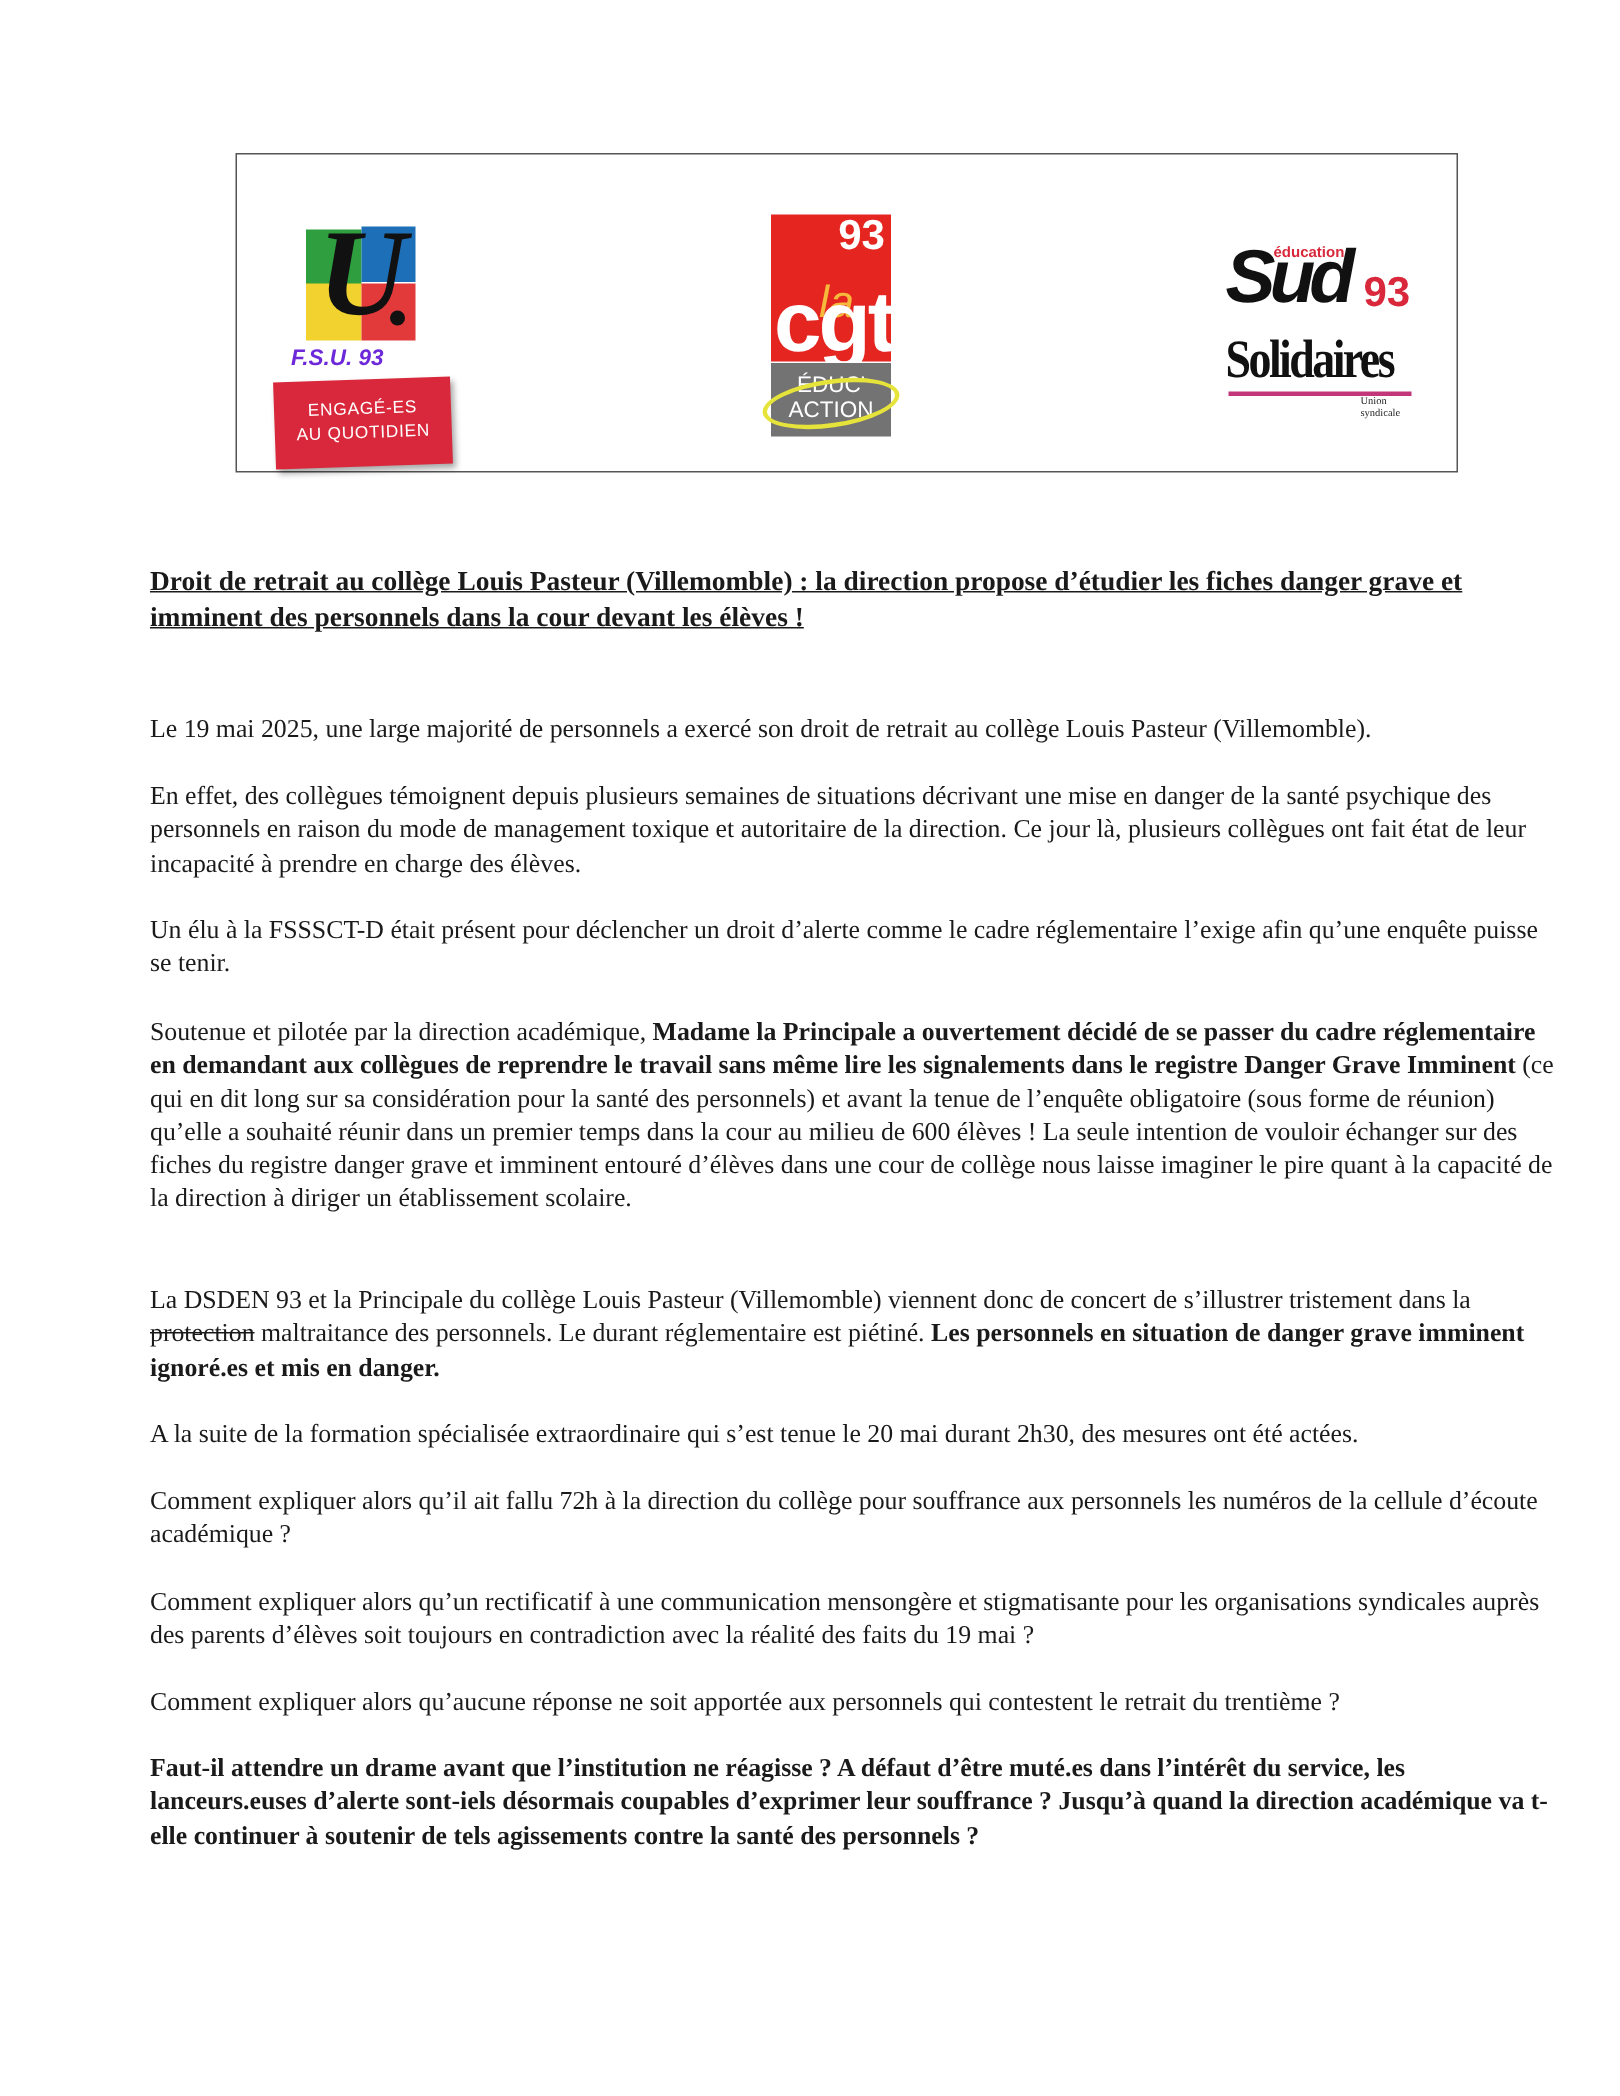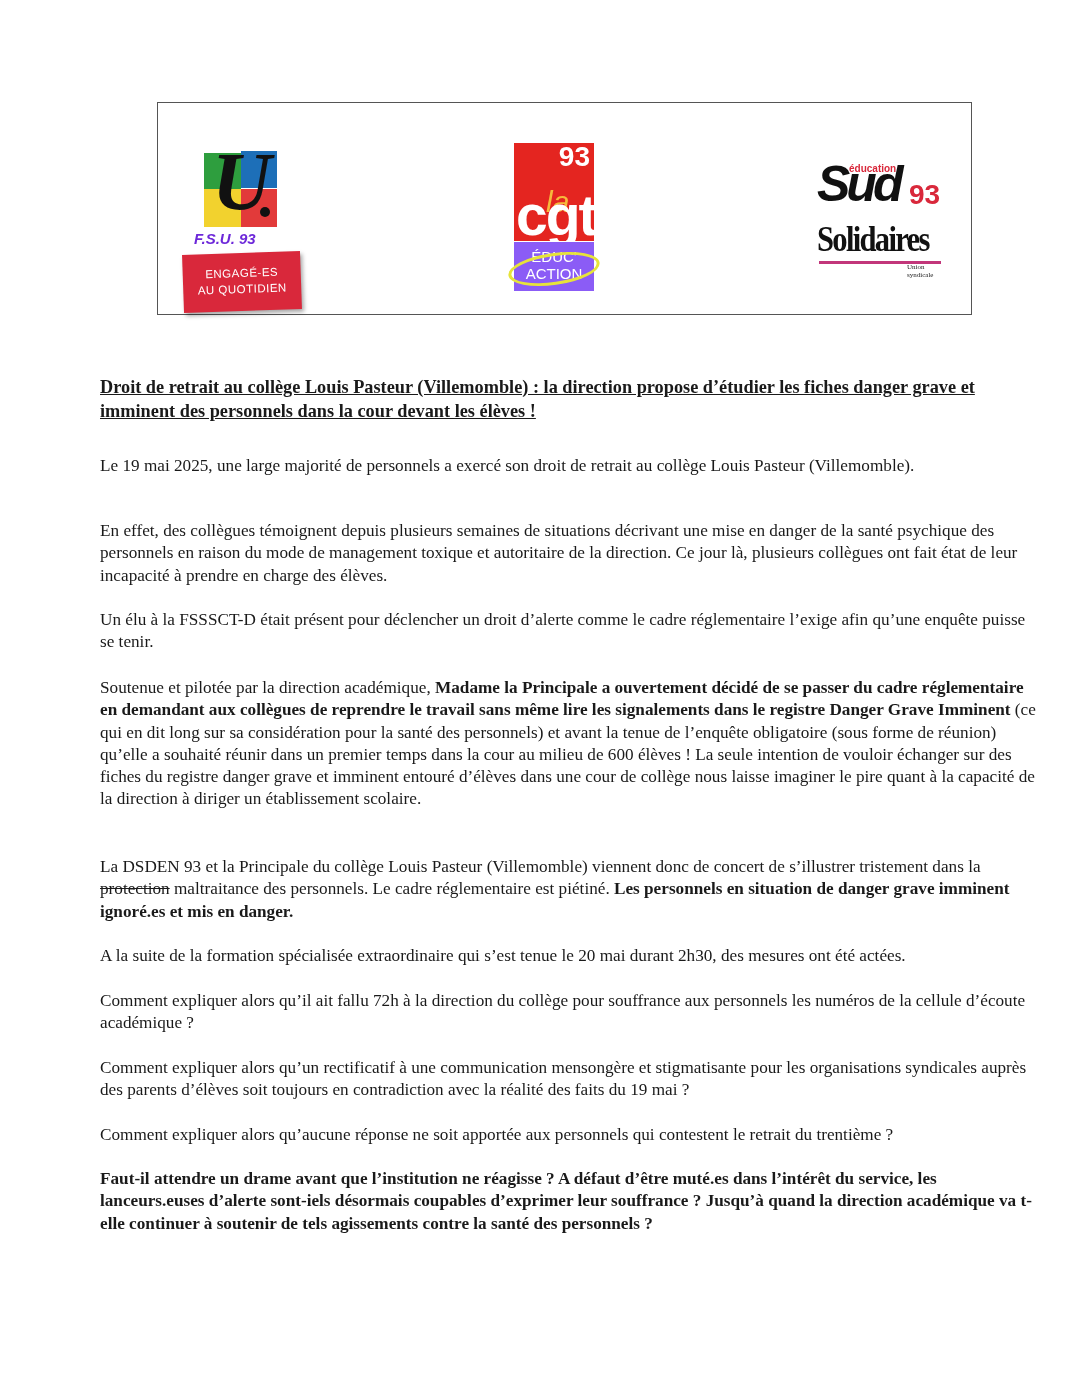--- a/index.html
+++ b/index.html
@@ -28,21 +28,21 @@
 
   
   .cgt { position: absolute; left: 356px; top: 40px; width: 84px; height: 150px; }
   .cgt .red { position: absolute; left: 0; top: 0; width: 80px; height: 98px; background: #e42520; }
   .cgt .n93 { position: absolute; right: 4px; top: 0px; color: #fff; font-family: "Liberation Sans", sans-serif;
               font-weight: bold; font-size: 28px; line-height: 1; }
   .cgt .la { position: absolute; left: 32px; top: 24px; color: #f6b93b; font-family: Liberation Sans, sans-serif;
              font-style: italic; font-size: 30px; line-height: 1; margin-top: 20px; }
   .cgt .word { position: absolute; left: 2px; top: 44px; color: #fff; font-family: "Liberation Sans", sans-serif;
                font-weight: bold; font-size: 57px; line-height: 1; letter-spacing: -2px; }
-  .cgt .educ { position: absolute; left: 0; top: 99px; width: 80px; height: 49px; background: #8b5cf6;
+  .cgt .educ { position: absolute; left: 0; top: 99px; width: 80px; height: 49px; background: #737373;
                color: #fff; font-family: "Liberation Sans", sans-serif; font-size: 15px; line-height: 17px;
                text-align: center; padding-top: 6px; box-sizing: border-box; }
   .cgt .ring { position: absolute; left: -6px; top: 110px; width: 92px; height: 32px;
                border: 3px solid #e6e33a; border-radius: 50%; transform: rotate(-8deg); box-sizing: border-box; }
 
   
   .sud { position: absolute; left: 655px; top: 48px; width: 140px; height: 120px; }
   .sud .edu { position: absolute; left: 36px; top: 12px; font-family: Liberation Sans, sans-serif;
               font-weight: bold; font-size: 10px; color: #d9283b; }
   .sud .sudw { position: absolute; left: 4px; top: 8px; font-family: "Liberation Sans", sans-serif;
@@ -100,22 +100,22 @@
       <div>Union</div>
       <div>syndicale</div>
     </div>
     <div class="soli">Solidaires</div>
     <div class="line"></div>
   </div>
 </div>
 
 <div class="doc title">Droit de retrait au collège Louis Pasteur (Villemomble) : la direction propose d’étudier les fiches danger grave et imminent des personnels dans la cour devant les élèves !</div>
 
-<p class="doc p" style="top:455px">Le 19 mai 2025, une large majorité de personnels a exercé son droit de retrait au collège Louis Pasteur (Villemomble).</p>
+<p class="doc p" style="top:475px">Le 19 mai 2025, une large majorité de personnels a exercé son droit de retrait au collège Louis Pasteur (Villemomble).</p>
 <p class="doc p" style="top:520px">En effet, des collègues témoignent depuis plusieurs semaines de situations décrivant une mise en danger de la santé psychique des personnels en raison du mode de management toxique et autoritaire de la direction. Ce jour là, plusieurs collègues ont fait état de leur incapacité à prendre en charge des élèves.</p>
 <p class="doc p" style="top:609px">Un élu à la FSSSCT-D était présent pour déclencher un droit d’alerte comme le cadre réglementaire l’exige afin qu’une enquête puisse se tenir.</p>
 <p class="doc p" style="top:677px"><span>Soutenue et pilotée par la direction académique, </span><b>Madame la Principale a ouvertement décidé de se passer du cadre réglementaire en demandant aux collègues de reprendre le travail sans même lire les signalements dans le registre Danger Grave Imminent</b><span> (ce qui en dit long sur sa considération pour la santé des personnels) et avant la tenue de l’enquête obligatoire (sous forme de réunion) qu’elle a souhaité réunir dans un premier temps dans la cour au milieu de  600 élèves ! La seule intention de vouloir échanger sur des fiches du registre danger grave et imminent entouré d’élèves dans une cour de collège nous laisse imaginer le pire quant à la capacité de la direction à diriger un établissement scolaire.</span></p>
-<p class="doc p" style="top:856px"><span>La DSDEN 93 et la Principale du collège Louis Pasteur (Villemomble) viennent donc de concert de s’illustrer tristement dans la </span><s>protection</s><span> maltraitance des personnels. Le cadre réglementaire est piétiné. </span><b>Les personnels en situation de danger grave imminent ignoré.es et mis en danger.</b></p>
+<p class="doc p" style="top:856px"><span>La DSDEN 93 et la Principale du collège Louis Pasteur (Villemomble) viennent donc de concert de s’illustrer tristement dans la </span><s>protection</s><span> maltraitance des personnels. Le durant réglementaire est piétiné. </span><b>Les personnels en situation de danger grave imminent ignoré.es et mis en danger.</b></p>
 <p class="doc p" style="top:945px">A la suite de la formation spécialisée extraordinaire qui s’est tenue le 20 mai durant 2h30, des mesures ont été actées.</p>
 <p class="doc p" style="top:990px">Comment expliquer alors qu’il ait fallu 72h à la direction du collège pour souffrance aux personnels les numéros de la cellule d’écoute académique ?</p>
 <p class="doc p" style="top:1057px">Comment expliquer alors qu’un rectificatif à une communication mensongère et stigmatisante pour les organisations syndicales auprès des parents d’élèves soit toujours en contradiction avec la réalité des faits du 19 mai ?</p>
 <p class="doc p" style="top:1124px">Comment expliquer alors qu’aucune réponse ne soit apportée aux personnels qui contestent le retrait du trentième ?</p>
 <p class="doc p" style="top:1168px; font-weight:bold">Faut-il attendre un drame avant que l’institution ne réagisse ? A défaut d’être muté.es dans l’intérêt du service, les lanceurs.euses d’alerte sont-iels désormais coupables d’exprimer leur souffrance ? Jusqu’à quand la direction académique va t-elle continuer à soutenir de tels agissements contre la santé des personnels ?</p>
 
 </body></html>

